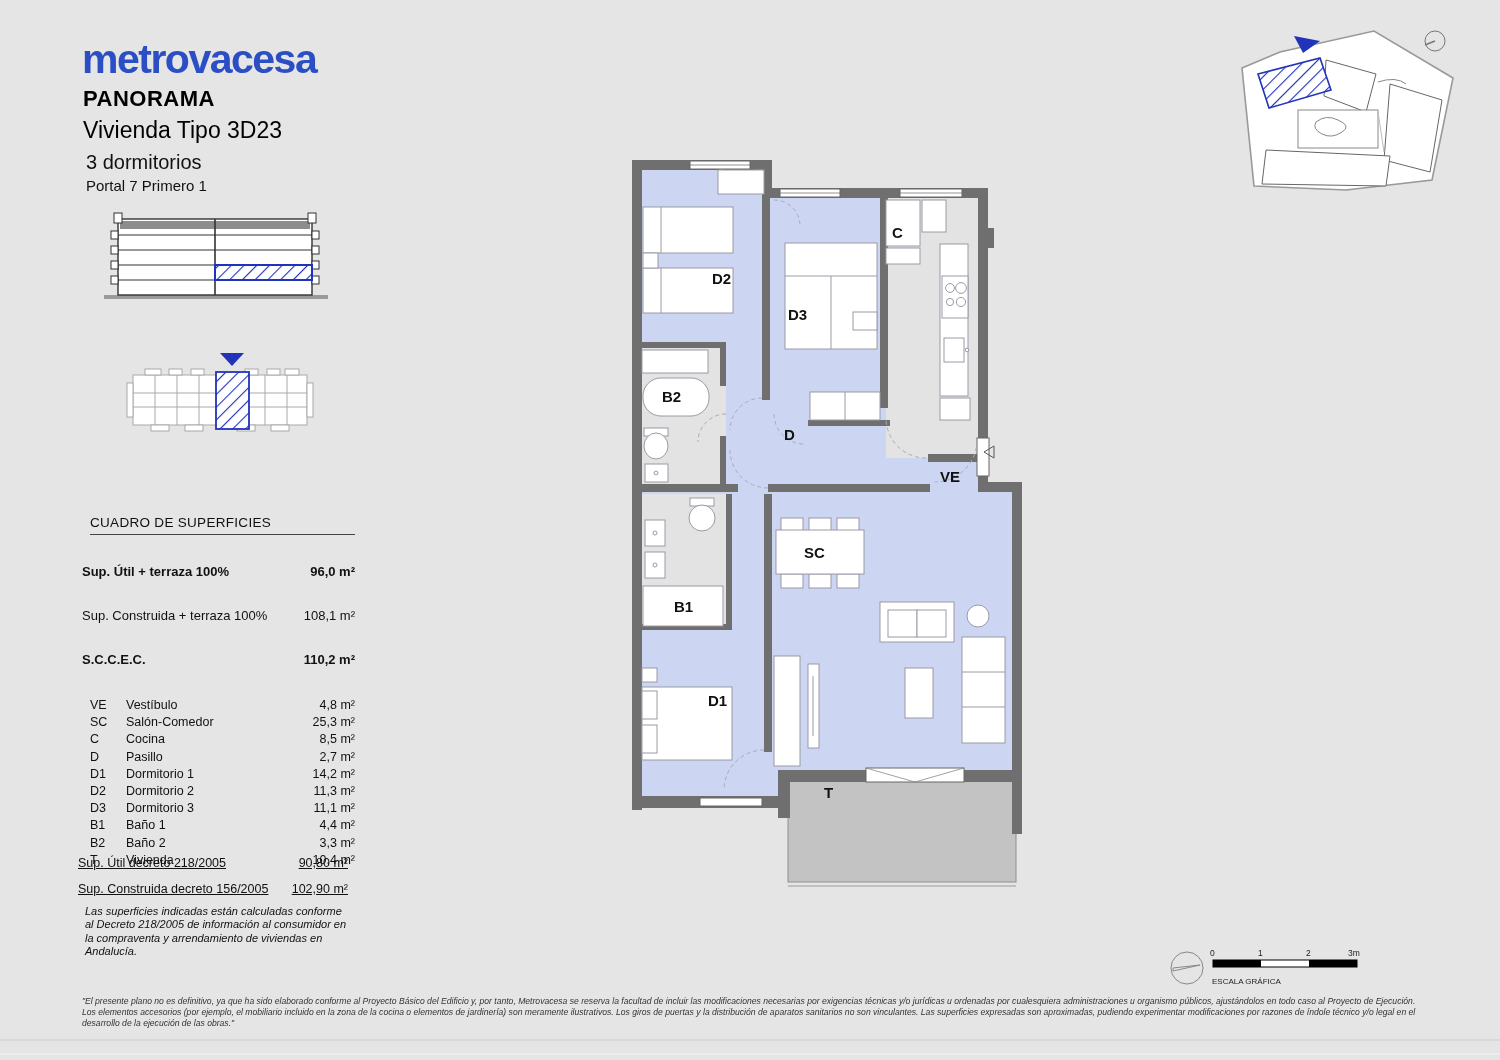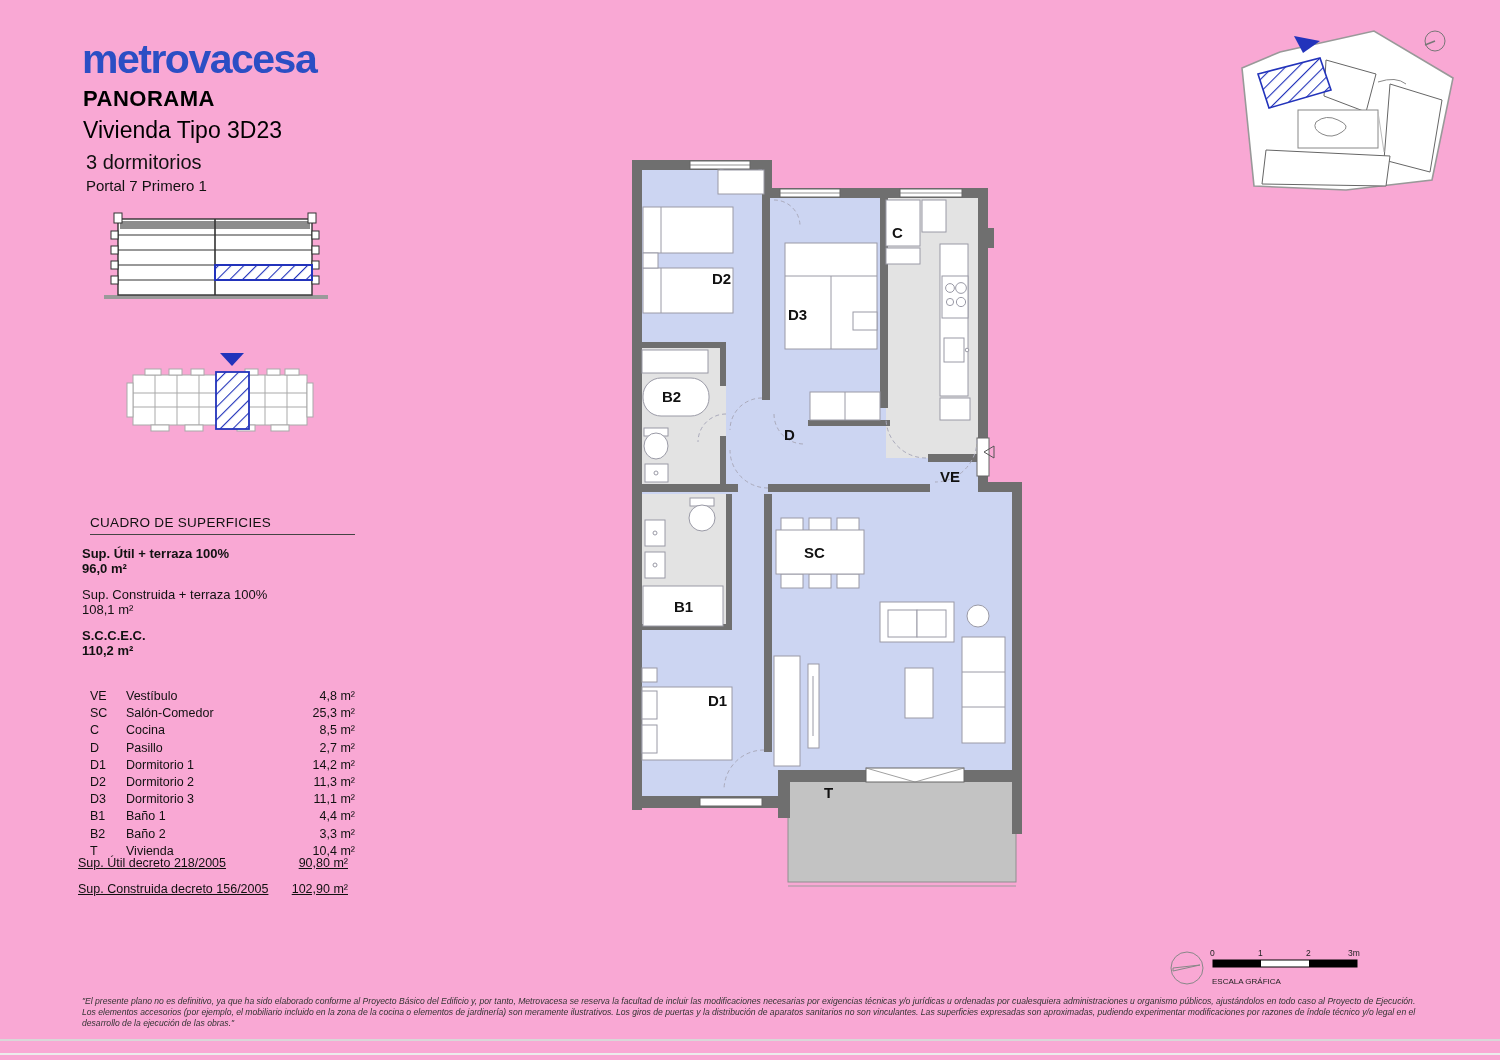--- a/index.html
+++ b/index.html
@@ -1,28 +1,28 @@
 <!DOCTYPE html>
 <html><head>
 <meta charset="utf-8">
 <style>
   html,body{margin:0;padding:0;background:#fff;}
   body{font-family:"Liberation Sans", sans-serif;color:#111;}
-  #page{position:relative;width:1500px;height:1060px;background:#f9a8d4;overflow:hidden;}
+  #page{position:relative;width:1500px;height:1060px;background:#e5e5e5;overflow:hidden;}
   .abs{position:absolute;}
   
   .logo{left:82px;top:36px;font-size:41px;font-weight:700;color:#2b4ec4;letter-spacing:-1.5px;}
   .project{left:83px;top:86px;font-size:22px;font-weight:700;color:#000;letter-spacing:.5px;}
   .title{left:83px;top:117px;font-size:23px;color:#000;}
   .beds{left:86px;top:151px;font-size:20px;}
   .portal{left:86px;top:177px;font-size:15px;}
   
   #areas{left:82px;top:515px;width:273px;}
   .areas-title{font-size:13.5px;letter-spacing:.3px;padding-bottom:4px;border-bottom:1.5px solid #444;margin-left:8px;}
-  .sum-row{display:flex;justify-content:space-between;font-size:13px;margin-top:11px;flex-direction:column;}
+  .sum-row{display:flex;justify-content:space-between;font-size:13px;margin-top:29px;}
   .sum-row.b{font-weight:700;}
   .rooms{margin-top:30px;}
   .room-row{display:flex;font-size:12.5px;line-height:17.2px;}
   .room-code{width:36px;padding-left:8px;}
   .room-name{flex:1;}
   .room-val{text-align:center;}
   #decreto{left:78px;top:856px;width:270px;text-decoration:underline;}
   .dec-row{display:flex;justify-content:space-between;font-size:12.5px;margin-bottom:12px;}
   #note{left:85px;top:905px;width:268px;font-size:11px;font-style:italic;line-height:1.22;}
   
@@ -173,20 +173,21 @@
     <div class="dec-row">
       <span>Sup. Útil decreto 218/2005</span>
       <span>90,80 m²</span>
     </div>
     <div class="dec-row">
       <span>Sup. Construida decreto 156/2005</span>
       <span>102,90 m²</span>
     </div>
   </div>
 
+  <div id="note" class="abs">Las superficies indicadas están calculadas conforme al Decreto 218/2005 de información al consumidor en la compraventa y arrendamiento de viviendas en Andalucía.</div>
 
   <svg class="abs" style="left:628px;top:152px" width="400" height="740" viewBox="0 0 400 740">
 
     <path d="M14,16 H136 V44 H352 V336 H388 V618 H155 V646 H14 Z" fill="#ccd5f2"></path>
 
     <rect x="258" y="44" width="94" height="262" fill="#e3e3e3"></rect>
     <rect x="14" y="196" width="84" height="136" fill="#e3e3e3"></rect>
     <rect x="14" y="342" width="90" height="136" fill="#e3e3e3"></rect>
 
     <rect x="160" y="624" width="228" height="106" fill="#c3c3c3" stroke="#8f8f8f" stroke-width="1"></rect>

